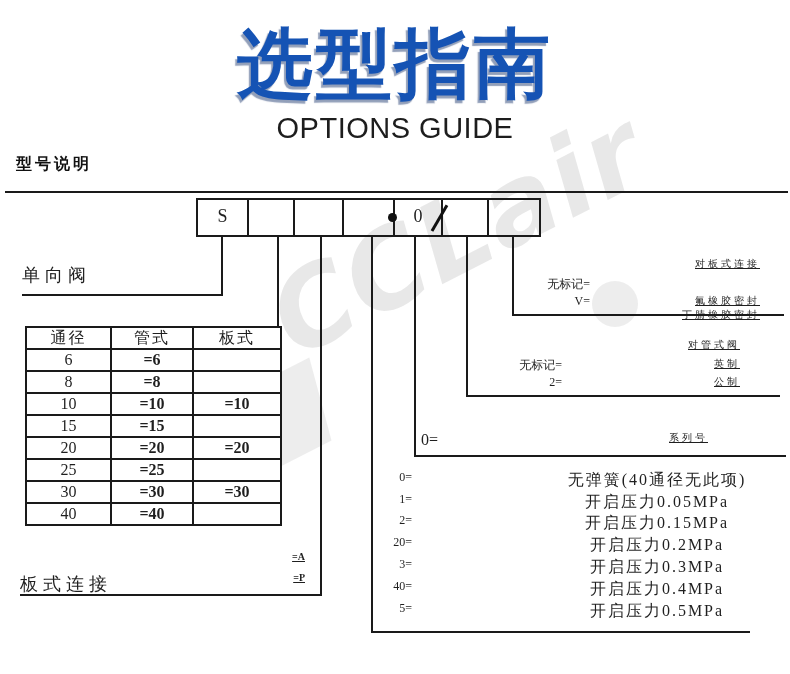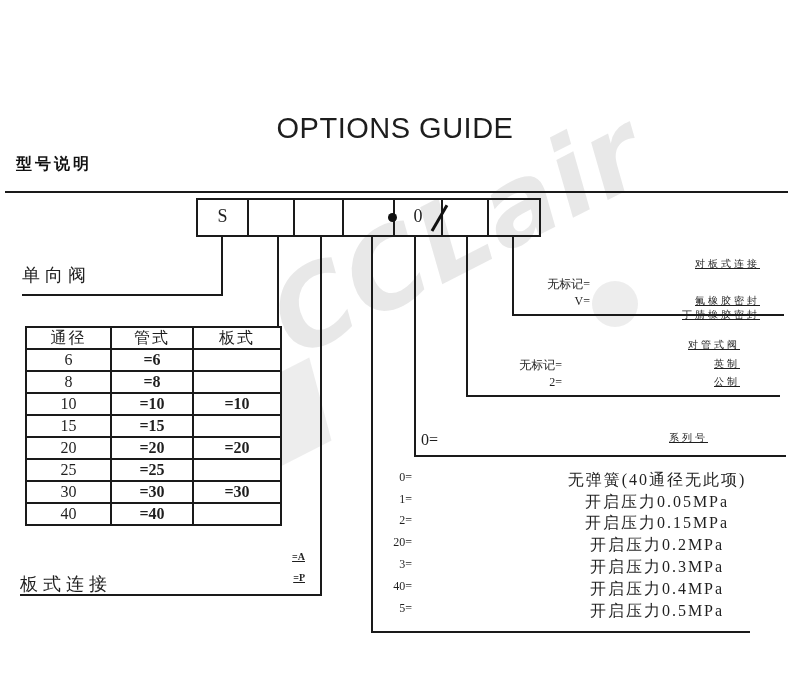--- a/index.html
+++ b/index.html
@@ -65,20 +65,21 @@
 </style>
 </head>
 <body>
 
 <div class="canvas">
 
   <div class="wm wm-text">CCLair</div>
   <div class="wm wm-circle"></div>
   <div class="wm wm-shape"></div>
 
+  <div class="fg title-cn">选型指南</div>
   <div class="fg title-en">OPTIONS GUIDE</div>
   <div class="fg sec-head">型号说明</div>
   <div class="hl" style="left:5px; top:191px; width:783px;"></div>
 
   <div class="fg codebox">
     <div class="div" style="left:49px;"></div>
     <div class="div" style="left:95px;"></div>
     <div class="div" style="left:144px;"></div>
     <div class="div" style="left:195px;"></div>
     <div class="div" style="left:243px;"></div>

